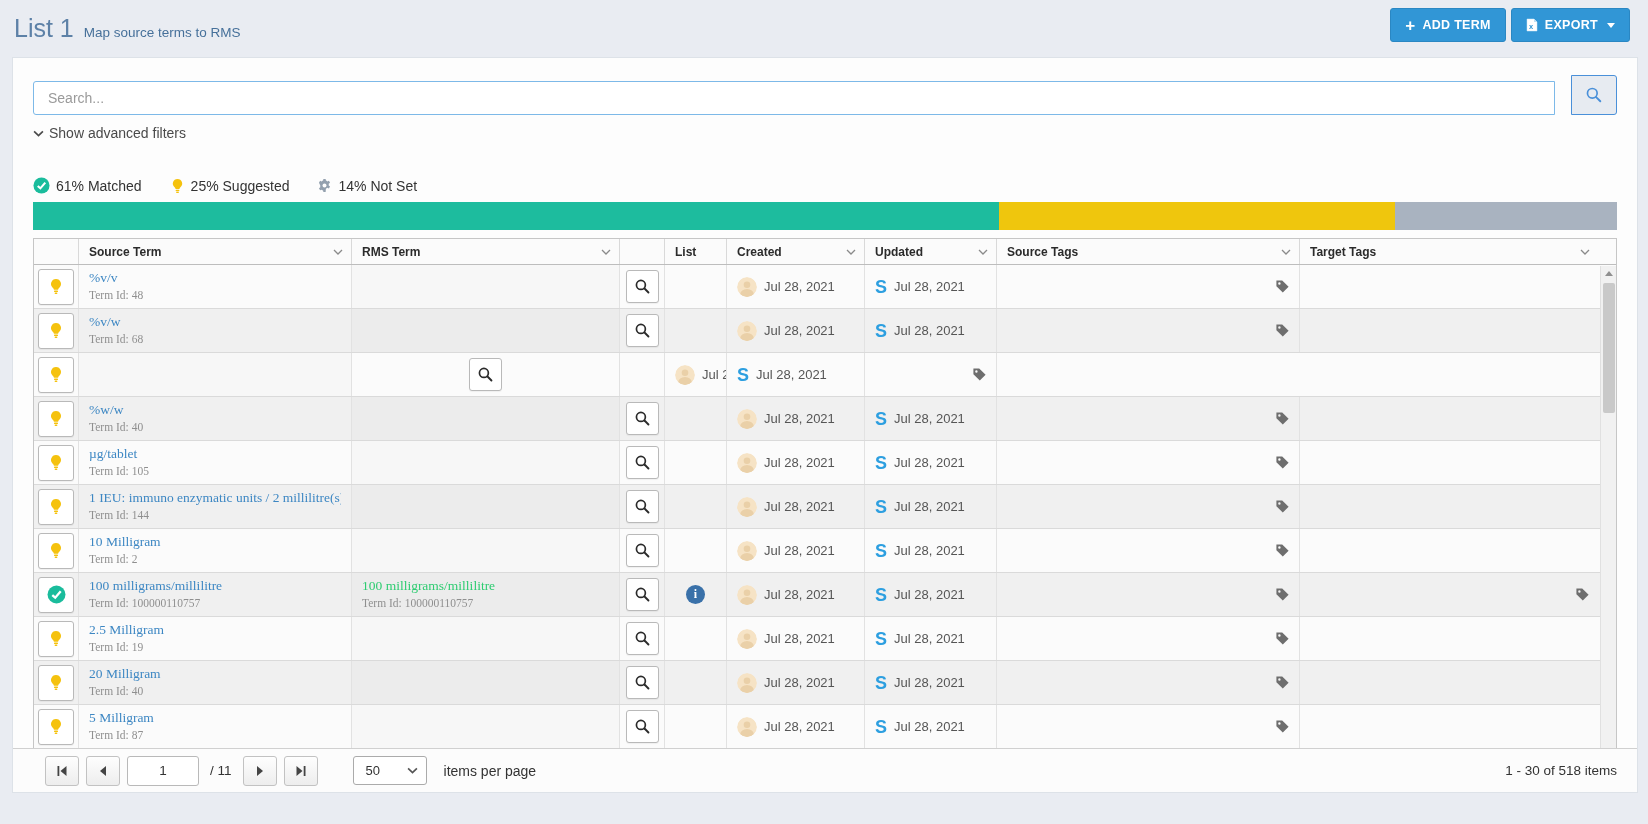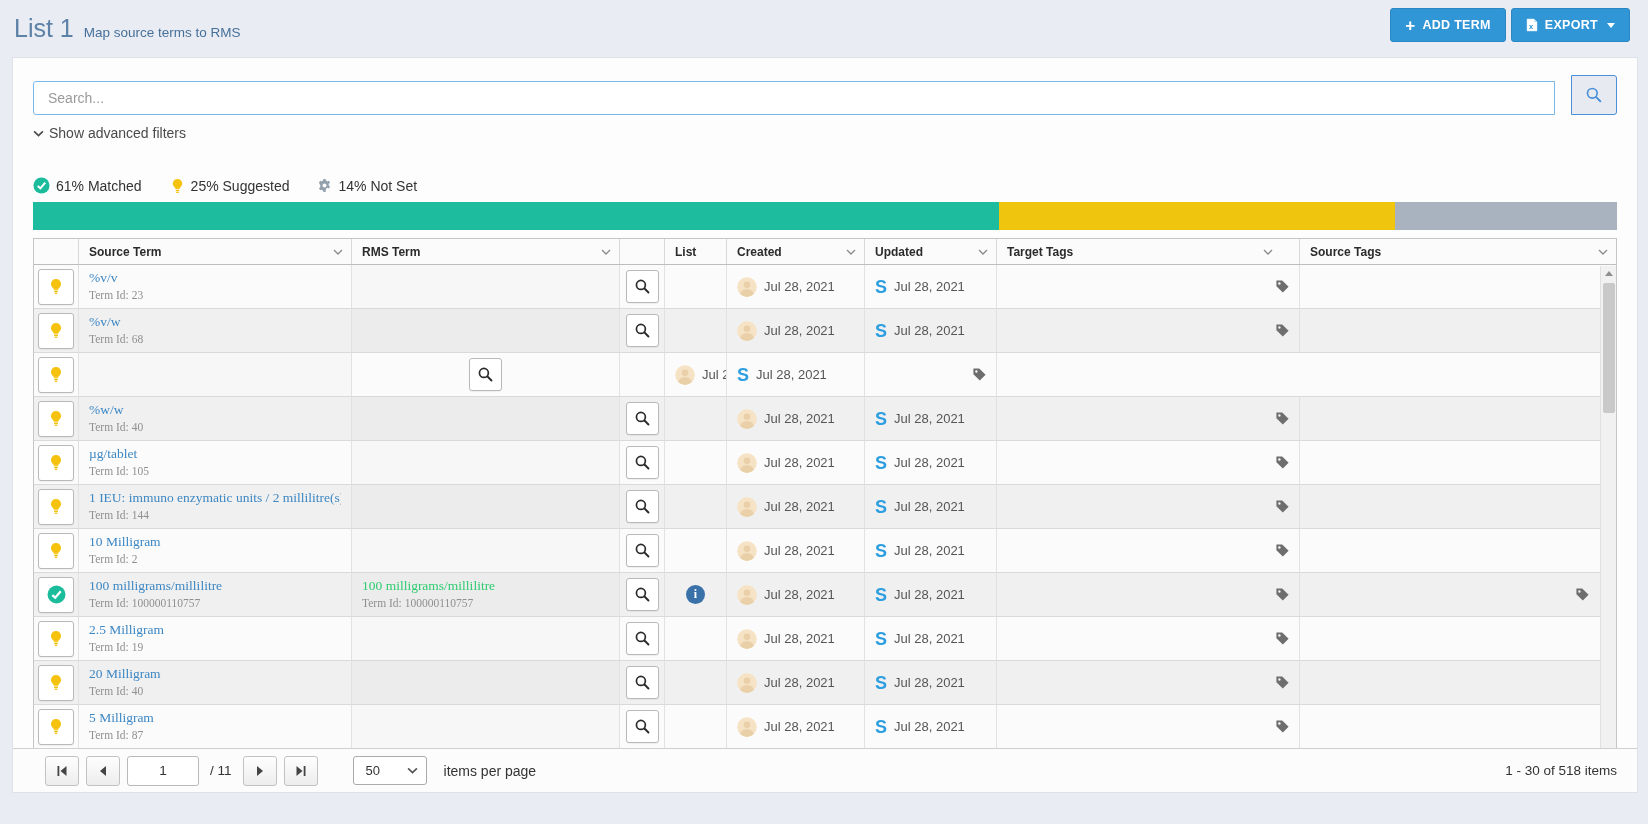--- a/index.html
+++ b/index.html
@@ -214,54 +214,54 @@
         </div>
       <div class="hcell">
           <span class="hlabel">Updated</span>
           <span style="display:flex;">
             <svg width="10" height="6" viewBox="0 0 10 6">
               <polyline points="1,1 5,5 9,1" fill="none" stroke="#8a8a8a" stroke-width="1.3"></polyline>
             </svg>
           </span>
         </div>
       <div class="hcell">
+          <span class="hlabel">Source Tags</span>
+          <span style="display:flex;">
+            <svg width="10" height="6" viewBox="0 0 10 6">
+              <polyline points="1,1 5,5 9,1" fill="none" stroke="#8a8a8a" stroke-width="1.3"></polyline>
+            </svg>
+          </span>
+        </div>
+      <div class="hcell">
           <span class="hlabel">Target Tags</span>
           <span style="display:flex; margin-right:18px;">
             <svg width="10" height="6" viewBox="0 0 10 6">
               <polyline points="1,1 5,5 9,1" fill="none" stroke="#8a8a8a" stroke-width="1.3"></polyline>
             </svg>
           </span>
         </div>
-      <div class="hcell">
-          <span class="hlabel">Source Tags</span>
-          <span style="display:flex;">
-            <svg width="10" height="6" viewBox="0 0 10 6">
-              <polyline points="1,1 5,5 9,1" fill="none" stroke="#8a8a8a" stroke-width="1.3"></polyline>
-            </svg>
-          </span>
-        </div>
     </div>
 
     <div class="grid-body" id="grid-body">
   <div class="row">
     <div class="cell c-status">
       <button class="icon-btn">
         <span class="bulb-wrap">
           <svg width="16" height="17" viewBox="0 0 16 17">
                   <path d="M8 1a5 5 0 0 1 3.1 8.9c-.6.5-1 1.1-1 1.9H5.9c0-.8-.4-1.4-1-1.9A5 5 0 0 1 8 1z" fill="#f5c20e"></path>
                   <rect x="6" y="12.6" width="4" height="1.5" rx=".7" fill="#f5c20e"></rect>
                   <rect x="6.6" y="14.6" width="2.8" height="1.3" rx=".6" fill="#f5c20e"></rect>
                 </svg>
         </span>
 
       </button>
     </div>
     <div class="cell c-term c-source">
       <a class="term-link">%v/v</a>
-      <div class="term-id">Term Id: 23</div>
+      <div class="term-id">Term Id: 48</div>
     </div>
     <div class="cell c-term c-rms">
       <a class="term-link"></a>
       <div class="term-id"></div>
     </div>
     <div class="cell c-search">
       <button class="icon-btn">
         <span style="display:flex;">
           <svg width="17" height="17" viewBox="0 0 16 16">
                   <circle cx="6.5" cy="6.5" r="4.2" fill="none" stroke="#2b2b2b" stroke-width="1.6"></circle>

